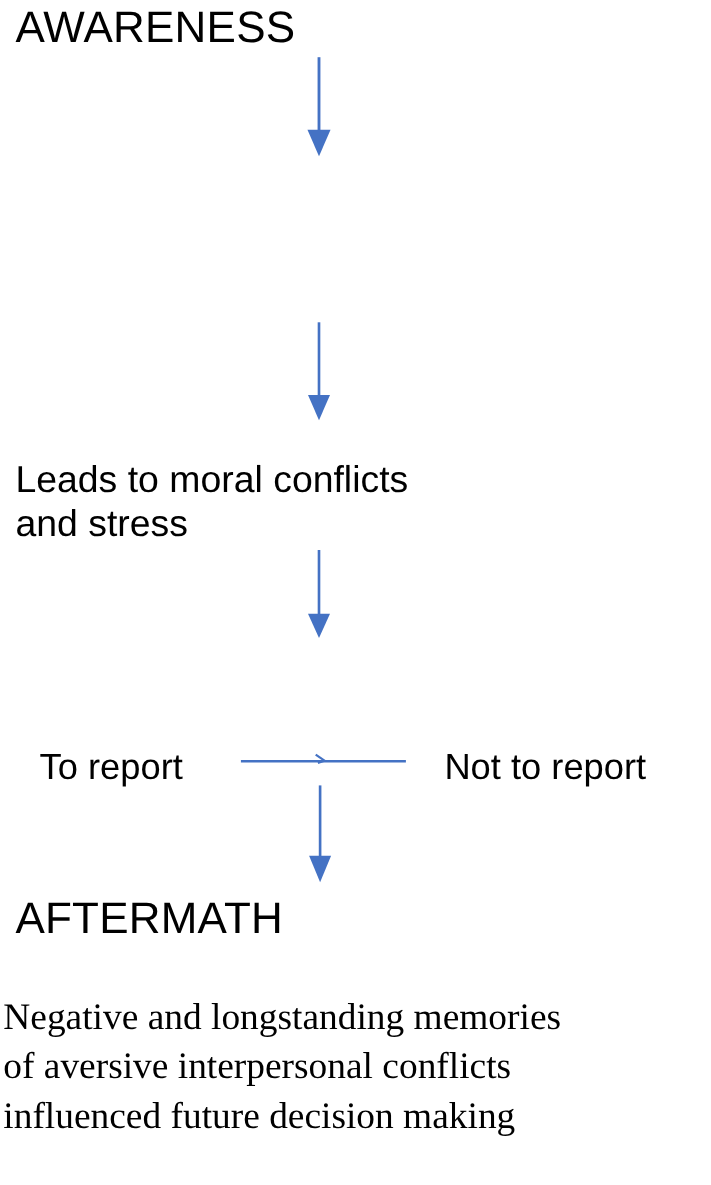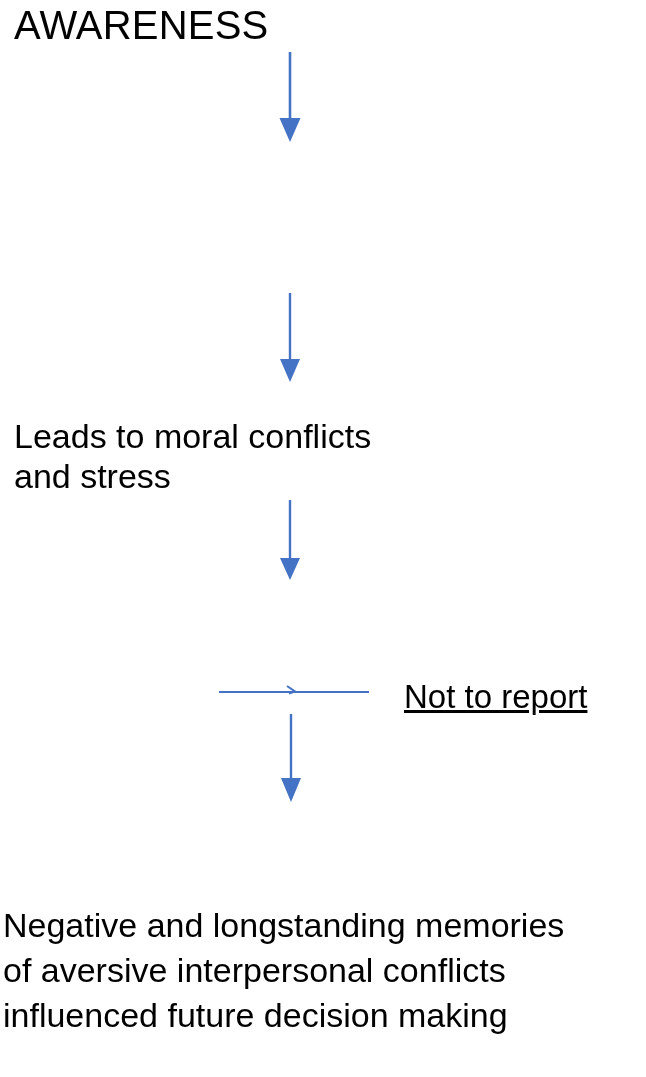--- a/index.html
+++ b/index.html
@@ -43,20 +43,21 @@
     white-space: nowrap;
   }
   .para {
     position: absolute;
     font-size: 34px;
     font-weight: 400;
     color: #000000;
     text-align: left;
     line-height: 1.32;
     white-space: pre-line;
+    font-family: Liberation Serif, serif;
   }
   .arrow-svg {
     position: absolute;
     overflow: visible;
   }
   .hline-svg {
     position: absolute;
     overflow: visible;
   }
 </style>
@@ -80,31 +81,33 @@
 
   <div class="node body-text" style="left:0px; top:388px; width:584px; font-size:34px;margin-top:28px;">Leads to moral conflicts
 and stress</div>
 
   <svg class="arrow-svg" style="left:277px; top:500px;" width="26" height="82" viewBox="0 0 26 82">
     <line x1="13" y1="0" x2="13" y2="60" stroke="#4472C4" stroke-width="2.4"></line>
     <polygon points="3,58 23,58 13,80" fill="#4472C4"></polygon>
   </svg>
 
 
+  <div class="branch-label" style="left:36px; top:678px;">To report</div>
 
   <svg class="hline-svg" style="left:219px; top:682px;" width="152" height="20" viewBox="0 0 152 20">
     <line x1="0" y1="10" x2="150" y2="10" stroke="#4472C4" stroke-width="2.2"></line>
     <polyline points="68,4 76,9.5 70,11.5" fill="none" stroke="#4472C4" stroke-width="2"></polyline>
   </svg>
 
-  <div class="branch-label" style="left:404px; top:678px;text-decoration:underline;">Not to report</div>
+  <div class="branch-label" style="left:404px; top:678px;">Not to report</div>
 
   <svg class="arrow-svg" style="left:278px; top:714px;" width="26" height="92" viewBox="0 0 26 92">
     <line x1="13" y1="0" x2="13" y2="66" stroke="#4472C4" stroke-width="2.4"></line>
     <polygon points="3,64 23,64 13,88" fill="#4472C4"></polygon>
   </svg>
 
+  <div class="node stage" style="left:0px; top:812px; width:624px;">AFTERMATH</div>
 
   <div class="para" style="left:3px; top:903px; width:644px;">Negative and longstanding memories
 of aversive interpersonal conflicts
 influenced future decision making</div>
 
 </div>
 
 </body></html>

